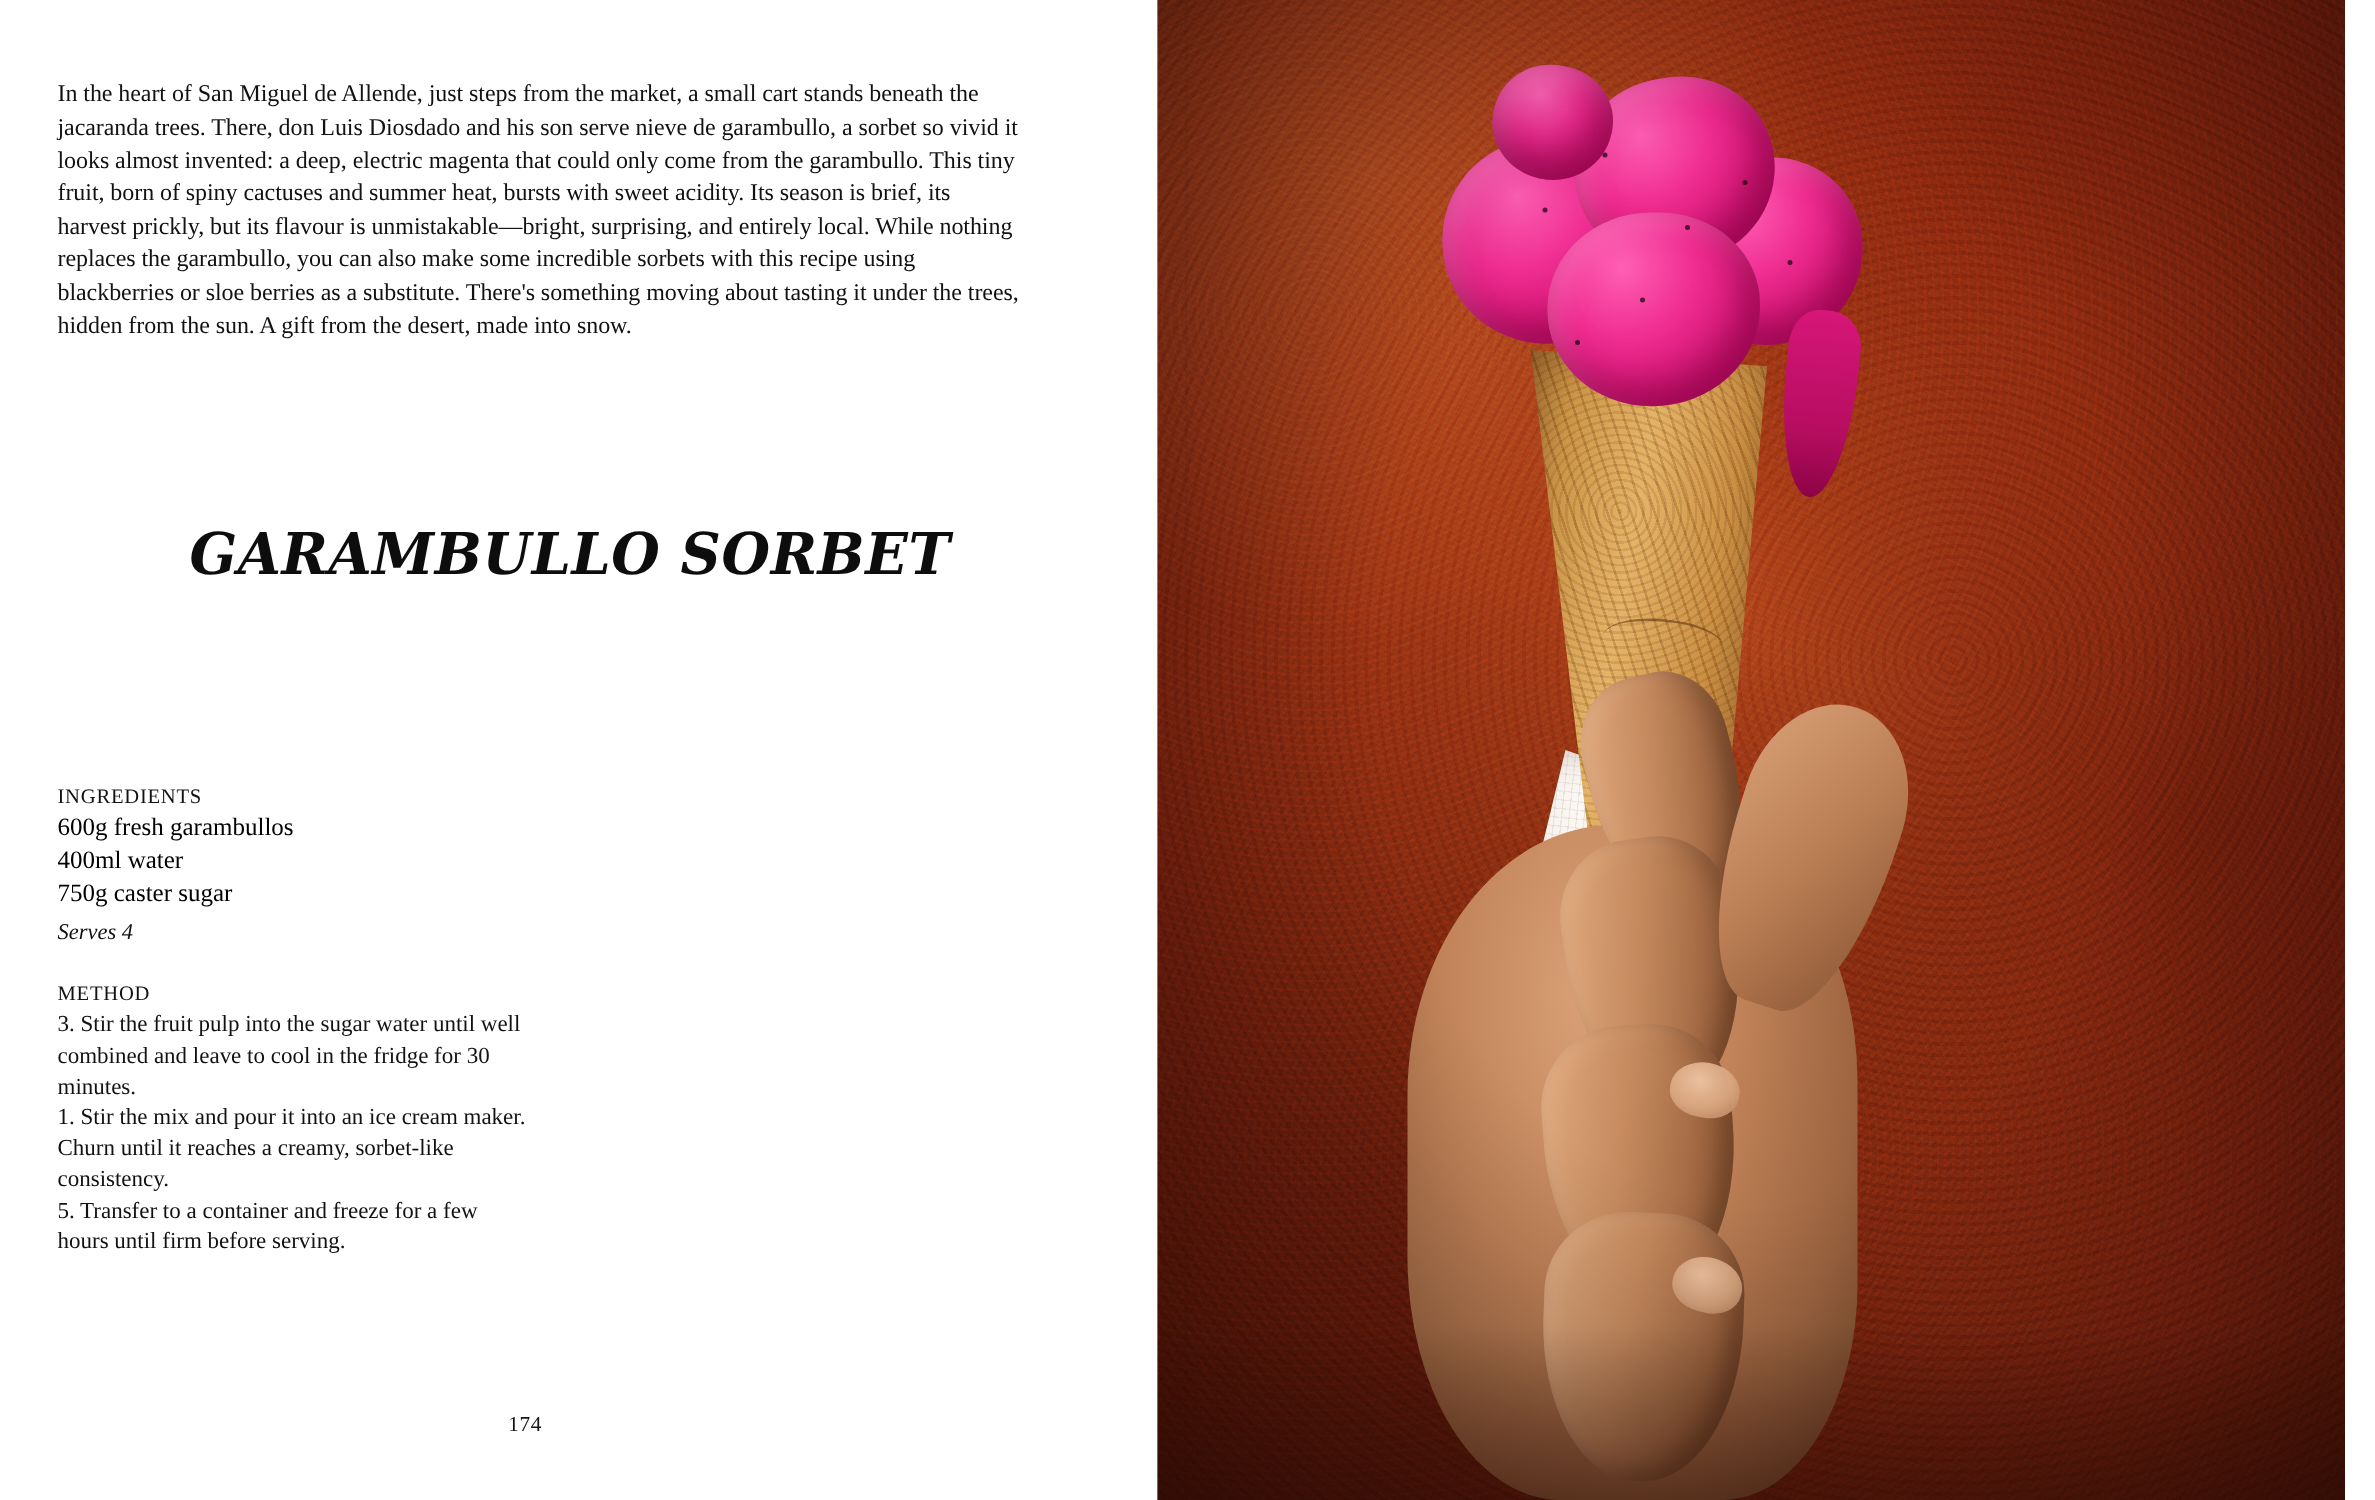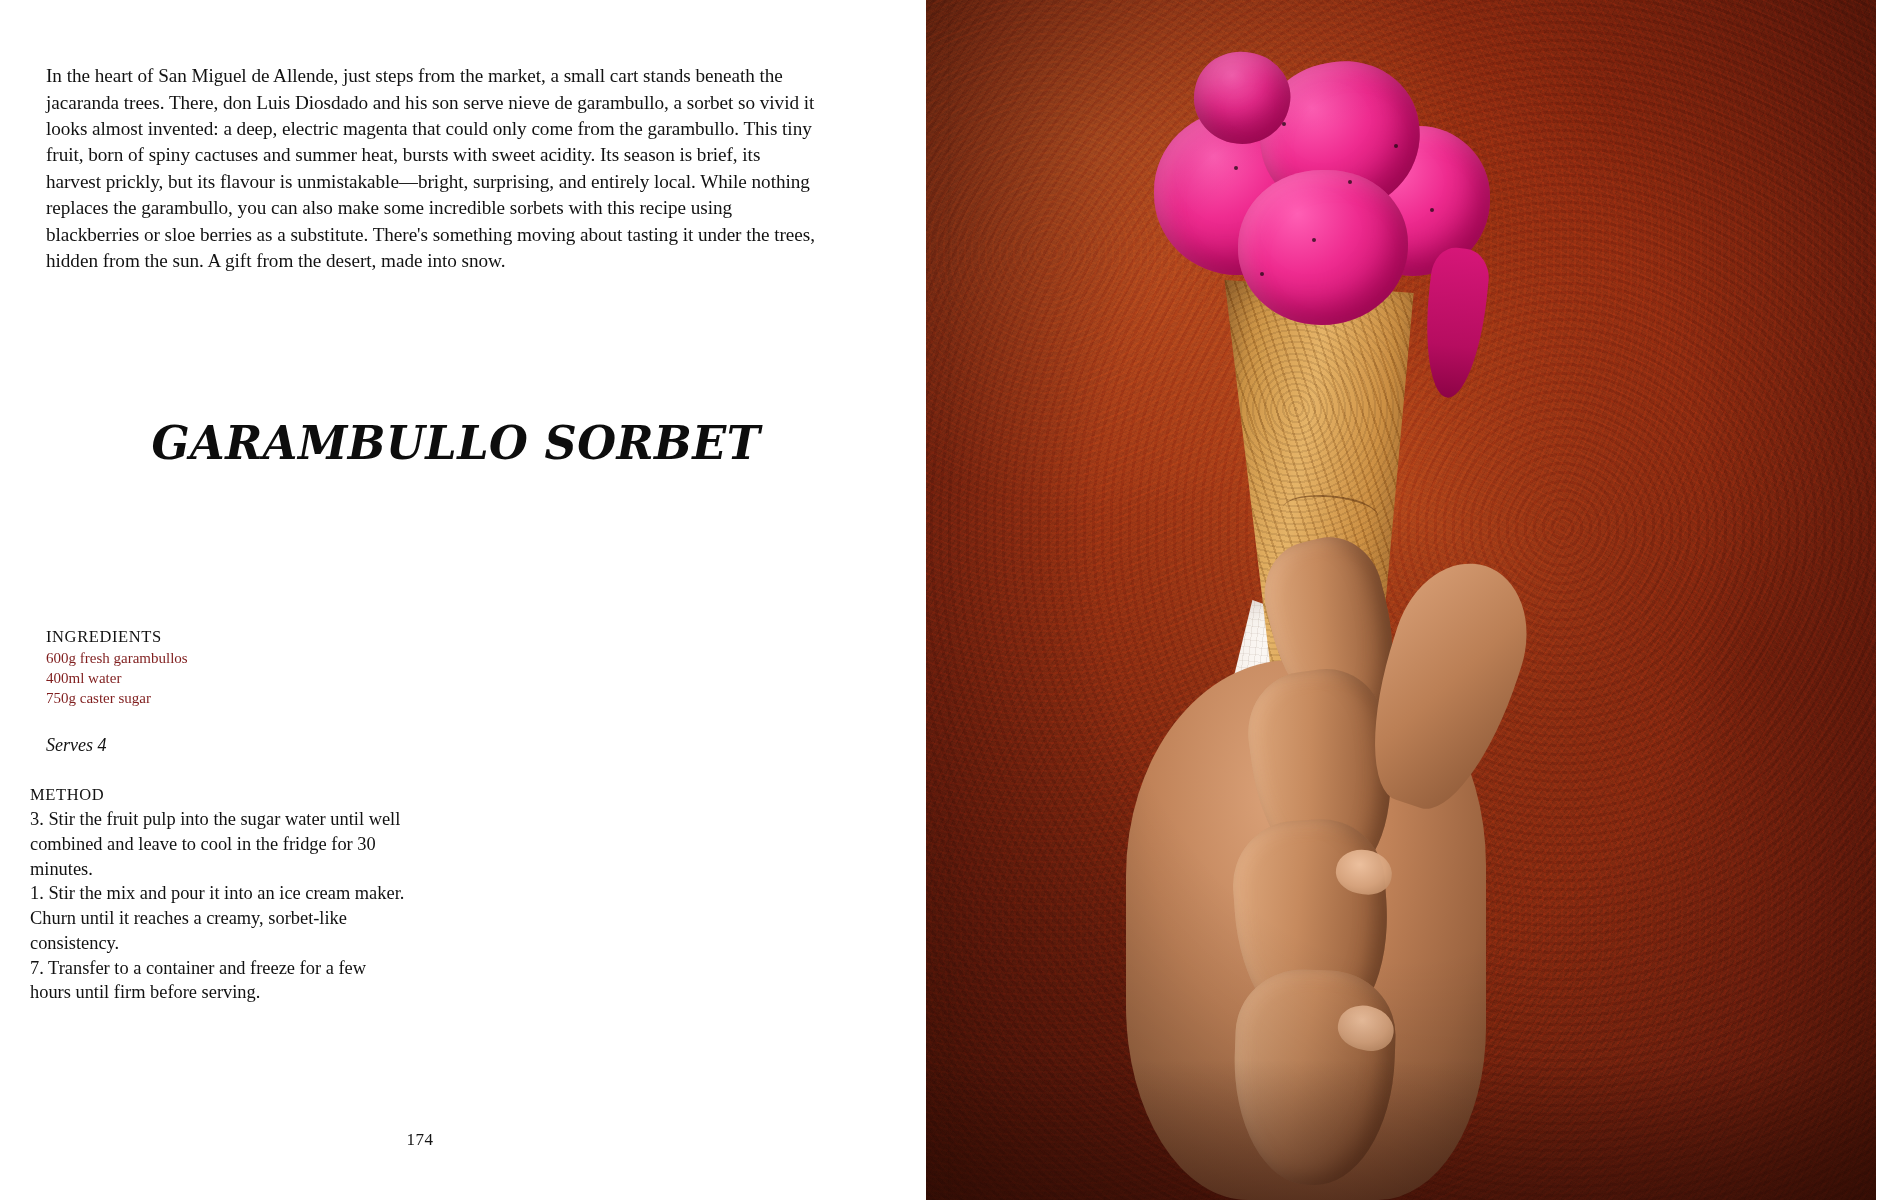--- a/index.html
+++ b/index.html
@@ -64,36 +64,36 @@
     top: 627px;
     width: 420px;
   }
   .section-label {
     font-size: 16.5px;
     letter-spacing: 0.6px;
     color: #121212;
     margin-bottom: 2px;
   }
   .ing-line {
-    font-size: 15px;
+    font-size: 20px;
     line-height: 1.32;
-    color: #7f1d1d;
+    color: #000000;
   }
   .serves {
     position: absolute;
     left: 46px;
     top: 735px;
     font-size: 18px;
     font-style: italic;
     color: #121212;
   }
 
   .method-block {
     position: absolute;
-    left: 30px;
+    left: 46px;
     top: 785px;
     width: 375px;
   }
   .method-label {
     font-size: 16.5px;
     letter-spacing: 0.6px;
     color: #121212;
     margin-bottom: 2px;
   }
   .method-step {
@@ -314,21 +314,21 @@
       <div class="ing-line">400ml water</div>
       <div class="ing-line">750g caster sugar</div>
     </div>
 
     <div class="serves">Serves 4</div>
 
     <div class="method-block">
       <div class="method-label">METHOD</div>
       <div class="method-step">3. Stir the fruit pulp into the sugar water until well combined and leave to cool in the fridge for 30 minutes.</div>
       <div class="method-step">1. Stir the mix and pour it into an ice cream maker. Churn until it reaches a creamy, sorbet-like consistency.</div>
-      <div class="method-step">7. Transfer to a container and freeze for a few hours until firm before serving.</div>
+      <div class="method-step">5. Transfer to a container and freeze for a few hours until firm before serving.</div>
     </div>
 
     <div class="folio">174</div>
   </div>
 
   <div class="page-right">
     <div class="photo"></div>
     <div class="photo-grain"></div>
 
     <div class="napkin">

